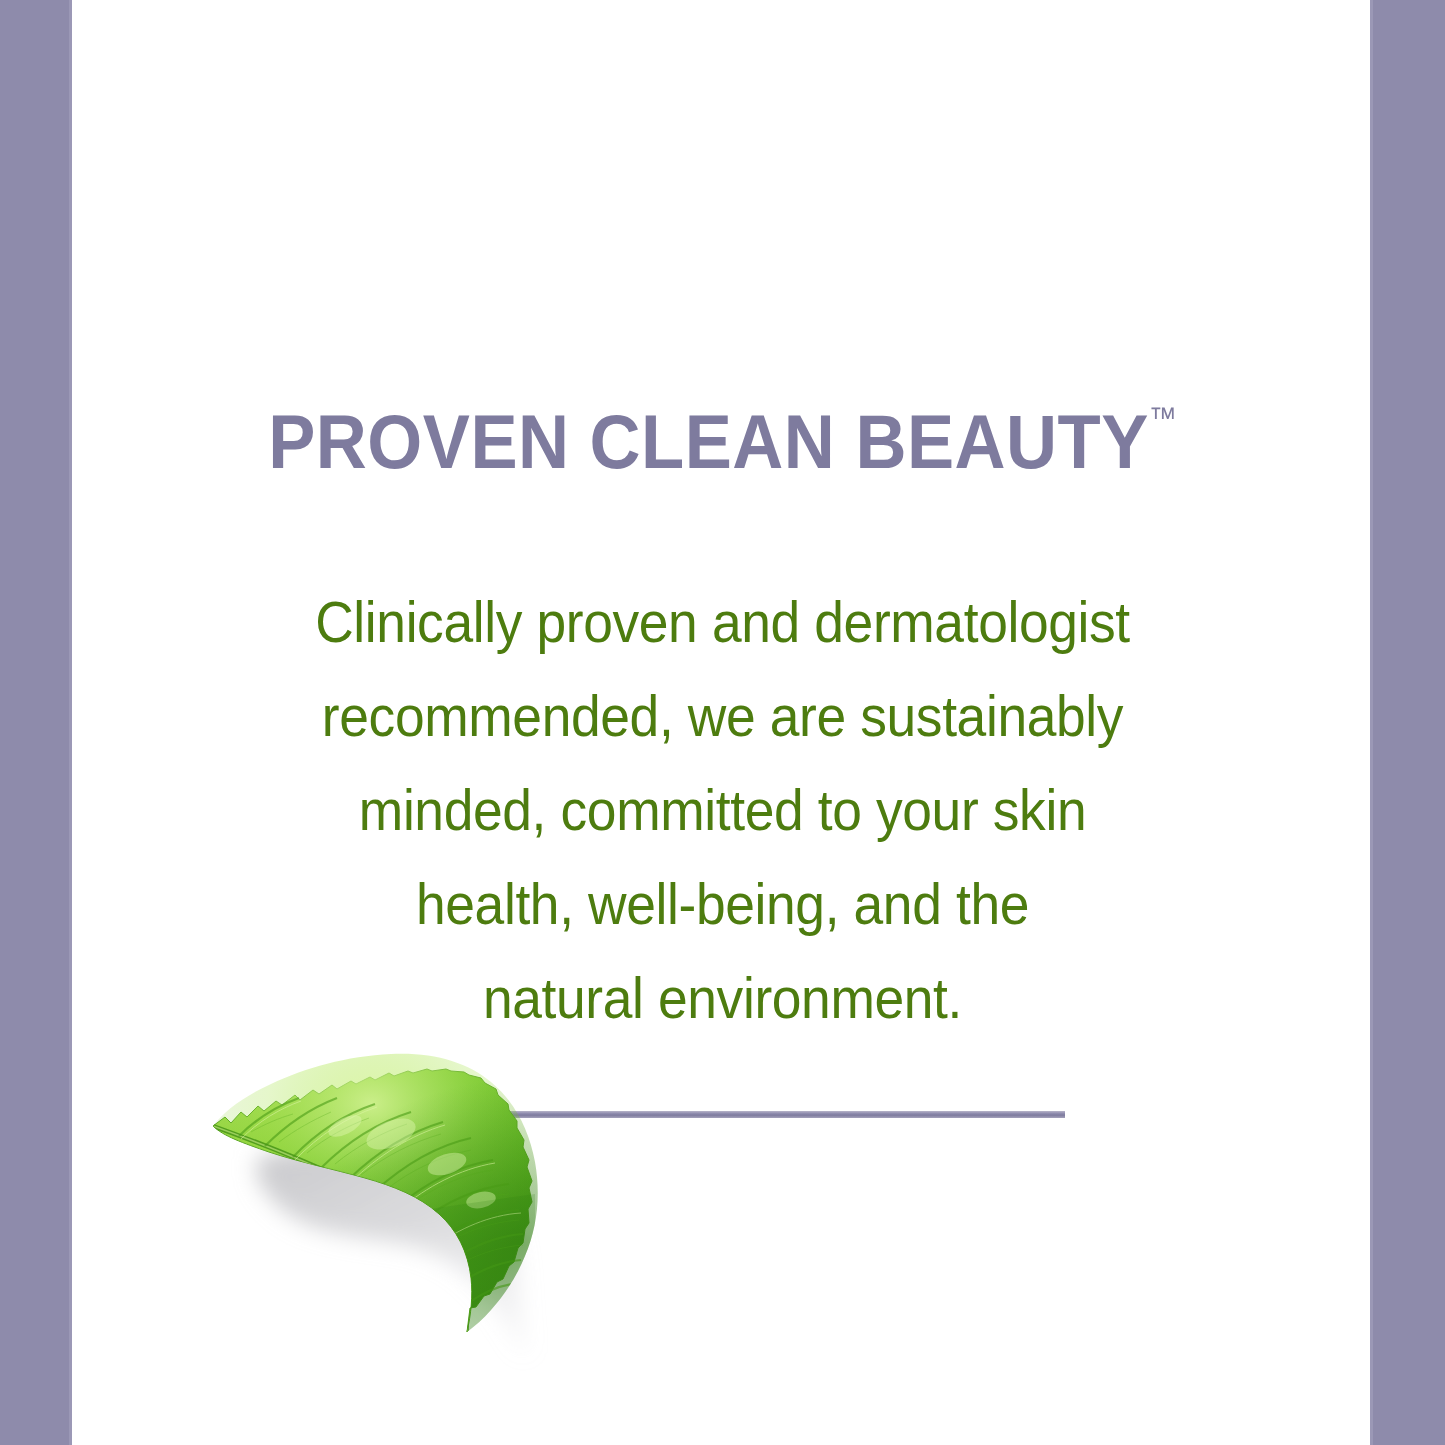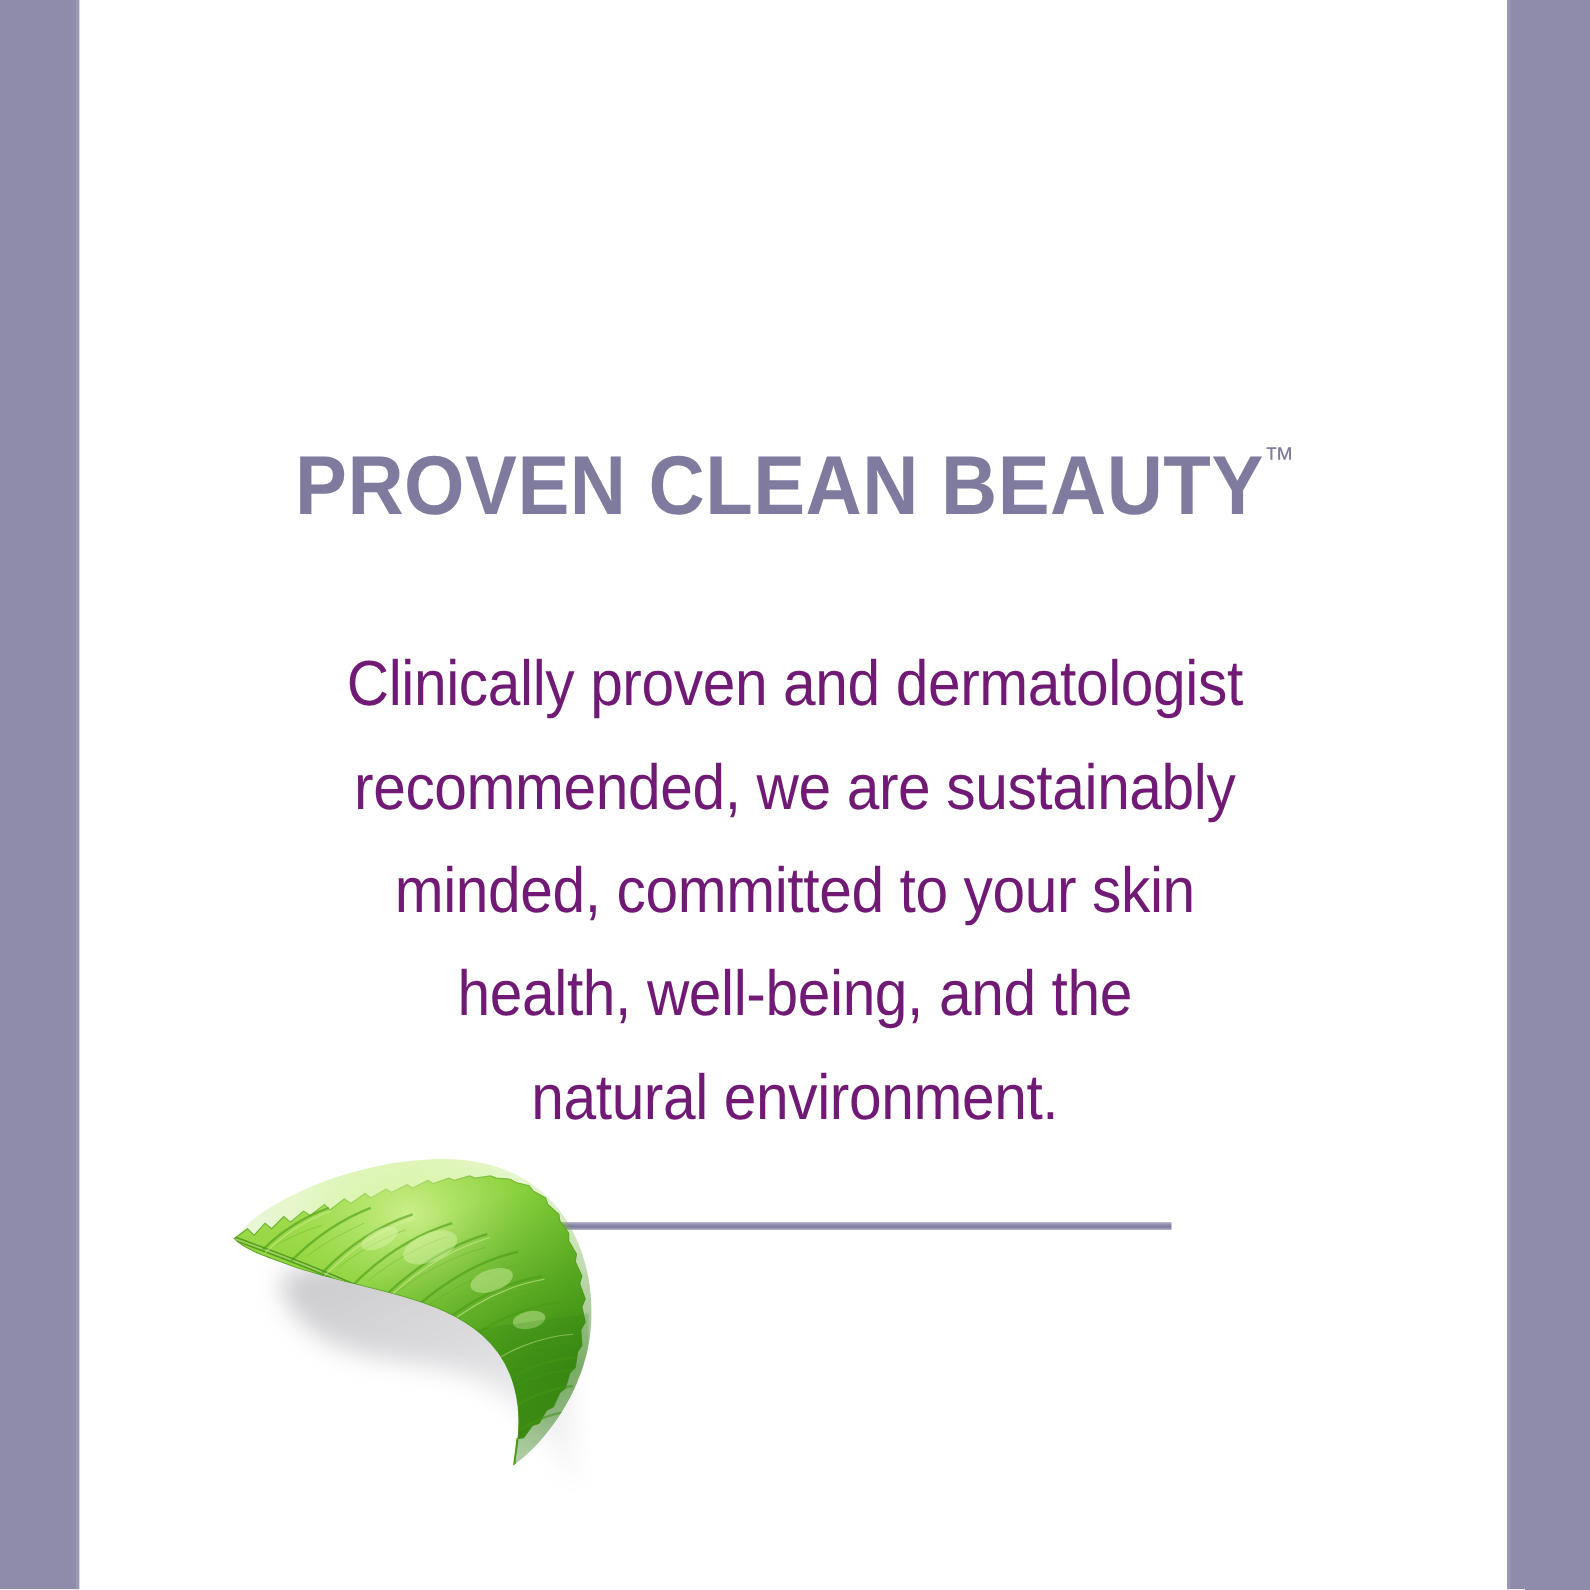--- a/index.html
+++ b/index.html
@@ -71,21 +71,21 @@
     letter-spacing: 0;
   }
 
   
   #bodycopy {
     position: absolute;
     top: 483px;
     left: 0;
     width: 1295px;
     text-align: center;
-    color: #701a75;
+    color: #4d7c0f;
     font-family: "Liberation Sans", sans-serif;
     font-weight: 300;
     font-size: 58px;
     line-height: 94px;
     letter-spacing: -0.4px;
   }
   #bodycopy .ln {
     display: block;
     transform: scaleX(0.92);
   }

